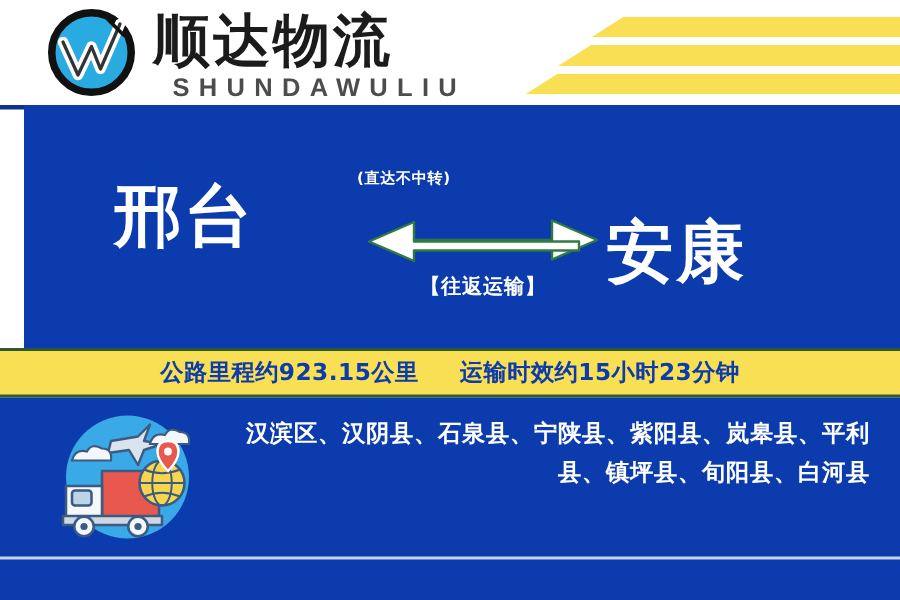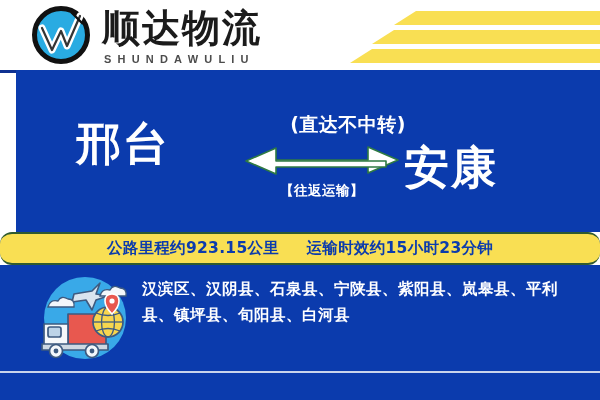--- a/index.html
+++ b/index.html
@@ -42,27 +42,27 @@
   #logo-cn {
     font-family: Liberation Serif, serif;
     font-size: 38px;
     font-weight: bold;
     color: #1b1b1b;
     letter-spacing: 2px;
     line-height: 44px;
     white-space: nowrap;
   }
   #logo-en {
-    font-size: 11px;
+    font-size: 17px;
     font-weight: bold;
     color: #4c4c4c;
     letter-spacing: 6.2px;
     line-height: 14px;
     margin-top: 2px;
-    margin-left: 2px;
+    margin-left: 13px;
     white-space: nowrap;
   }
 
   
   .stripe {
     position: absolute;
     height: 14px;
     background: #f9df53;
   }
   #stripe1 { top: 11px; left: 394px; width: 206px;
@@ -108,23 +108,23 @@
 
   #route-center {
     position: absolute;
     left: 222px; top: 42px;
     width: 168px; height: 110px;
   }
   #route-note-top {
     position: absolute;
     left: 0; top: 0;
     width: 168px;
-    text-align: right;
+    text-align: left;
     font-family: "DejaVu Sans", sans-serif;
-    font-size: 19px;
+    font-size: 10px;
     font-weight: bold;
     color: #ffffff;
     white-space: nowrap;
     letter-spacing: 0.5px;
   }
   #route-arrow {
     position: absolute;
     left: -2px; top: 26px;
     width: 172px; height: 40px;
   }
@@ -146,21 +146,20 @@
     position: absolute;
     left: 0; top: 232px;
     width: 600px; height: 33px;
     background: #f9df53;
     border-top: 2px solid #2f5a30;
     border-bottom: 2px solid #2f5a30;
     box-sizing: border-box;
     display: flex;
     align-items: center;
     justify-content: center;
-    border-radius: 12px;
   }
   #info-bar-inner {
     font-family: "DejaVu Sans", sans-serif;
     font-size: 15.5px;
     font-weight: bold;
     color: #0b3bad;
     white-space: nowrap;
     letter-spacing: 0.3px;
   }
   #info-gap { display: inline-block; width: 16px; }
@@ -187,20 +186,21 @@
   #coverage-text {
     position: absolute;
     left: 142px; top: 276px;
     width: 438px;
     font-family: "DejaVu Sans", sans-serif;
     font-size: 15.5px;
     font-weight: bold;
     color: #ffffff;
     line-height: 26px;
     letter-spacing: 0.5px;
+    text-align: right;
   }
 </style>
 </head>
 <body>
 
 <div id="banner">
 
   <div id="header">
 
     <div id="logo-block">

